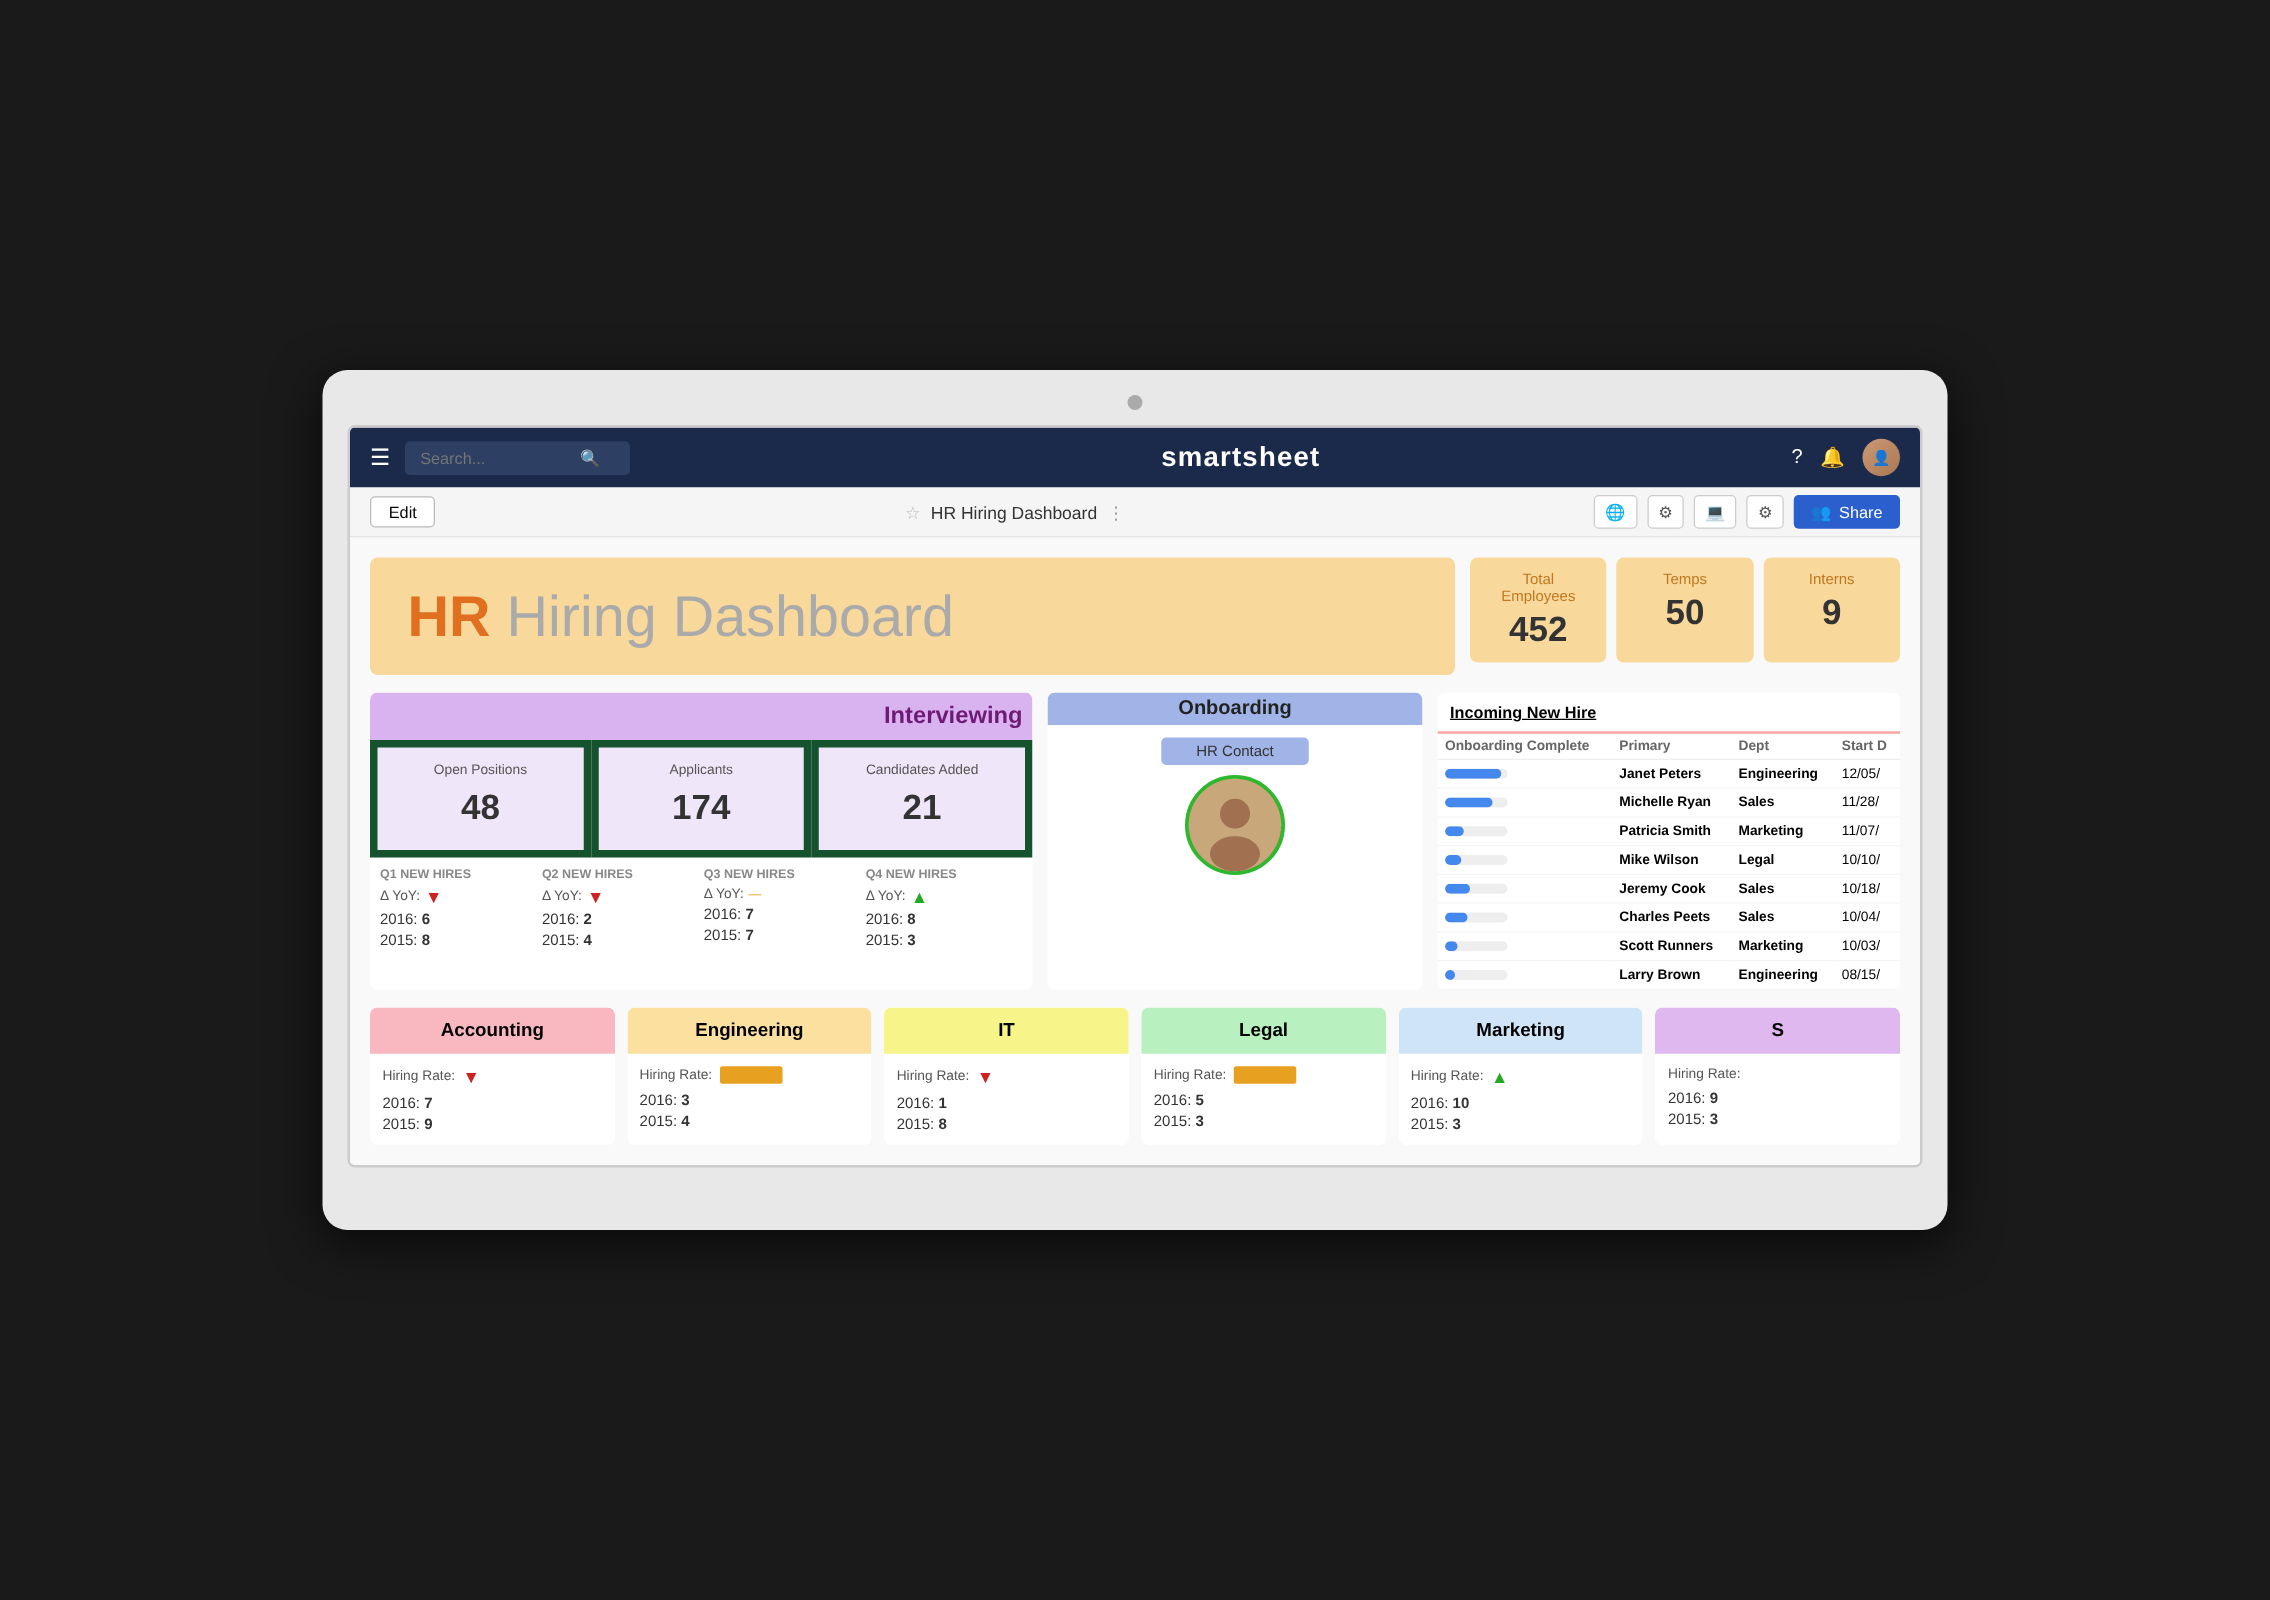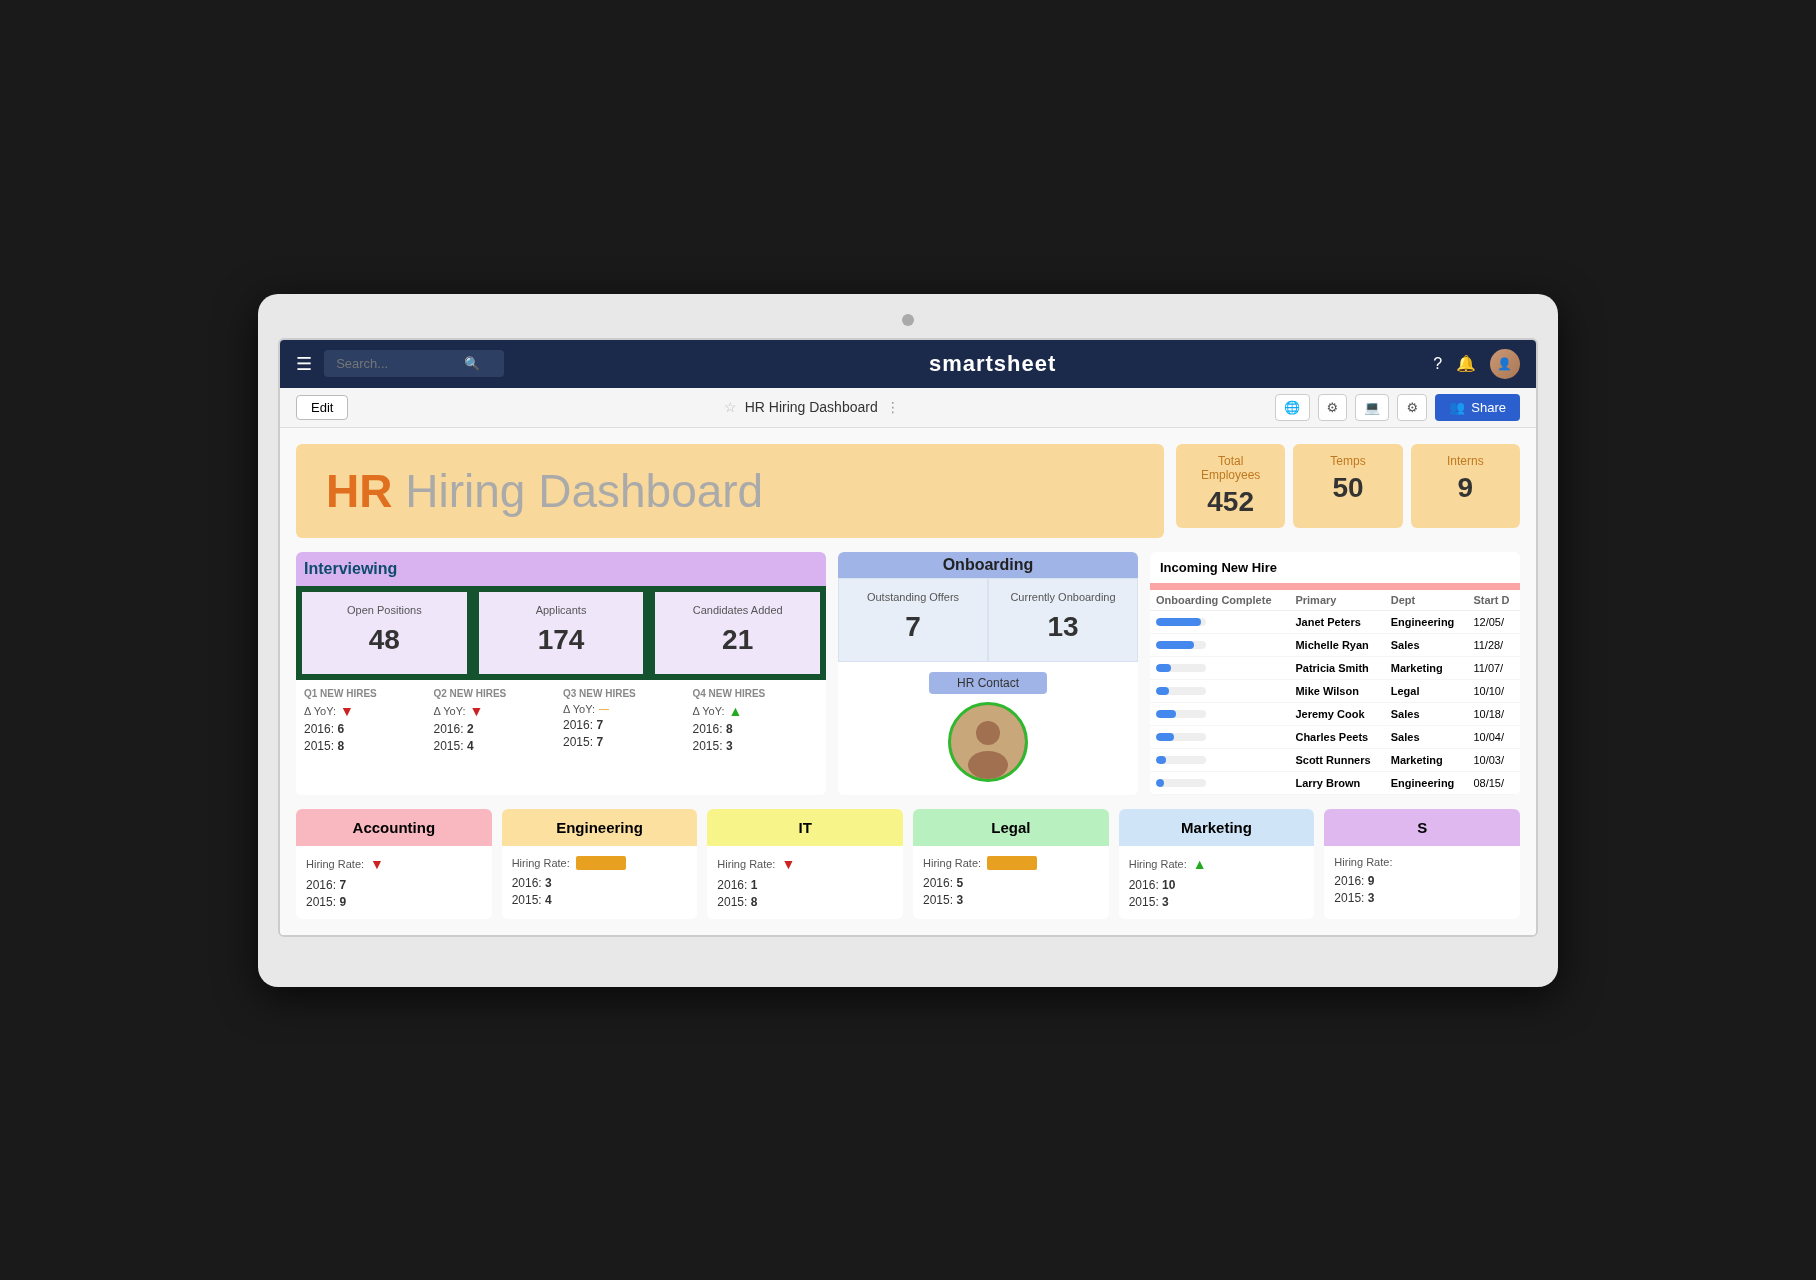--- a/index.html
+++ b/index.html
@@ -183,25 +183,25 @@
       margin-bottom: 14px;
     }
     .interviewing-panel {
       flex: 0 0 530px;
       background: #fff;
       border-radius: 6px;
       overflow: hidden;
     }
     .panel-header-purple {
       background: #d9b3f0;
-      text-align: left;
+      text-align: right;
       font-weight: 700;
-      font-size: 16px;
+      font-size: 19px;
       padding: 8px;
-      color: #0c4a6e;
+      color: #701a75;
     }
     .panel-header-blue {
       background: #a0b4e8;
       text-align: center;
       font-weight: 700;
       font-size: 16px;
       padding: 4px;
       color: #222;
     }
     .metric-cards-row {
@@ -275,21 +275,22 @@
       flex: 1;
       background: #fff;
       border-radius: 6px;
       overflow: hidden;
       font-size: 12px;
     }
     .new-hire-header {
       padding: 8px 10px;
       font-weight: 700;
       font-size: 13px;
-      border-bottom: 7px solid #fca5a5;
+      border-bottom: 2px solid #fca5a5;
+      text-decoration: underline;
     }
     .new-hire-table { width: 100%; border-collapse: collapse; }
     .new-hire-table th {
       padding: 4px 6px;
       text-align: left;
       font-size: 11px;
       color: #666;
       border-bottom: 1px solid #eee;
     }
     .new-hire-table td {
@@ -484,30 +485,20 @@
                 <span class="arrow-up">▲</span>
               </div>
               <div class="dept-stat"><span>2016:</span> <strong>8</strong></div>
               <div class="dept-stat"><span>2015:</span> <strong>3</strong></div>
             </div>
           </div>
         </div>
 
         <div class="onboarding-panel">
           <div class="panel-header-blue">Onboarding</div>
-          <div class="onboard-metrics-row">
-            <div class="onboard-metric">
-              <div class="onboard-metric-label">Outstanding Offers</div>
-              <div class="onboard-metric-value">7</div>
-            </div>
-            <div class="onboard-metric">
-              <div class="onboard-metric-label">Currently Onboarding</div>
-              <div class="onboard-metric-value">13</div>
-            </div>
-          </div>
           <div class="hr-contact-section">
             <div class="hr-contact-label">HR Contact</div>
             <div class="hr-avatar">
               <svg width="74" height="74" viewBox="0 0 74 74" xmlns="http://www.w3.org/2000/svg">
                 <circle cx="37" cy="37" r="37" fill="#c8a87a"></circle>
                 <circle cx="37" cy="28" r="12" fill="#a07050"></circle>
                 <ellipse cx="37" cy="60" rx="20" ry="14" fill="#a07050"></ellipse>
               </svg>
             </div>
           </div>

